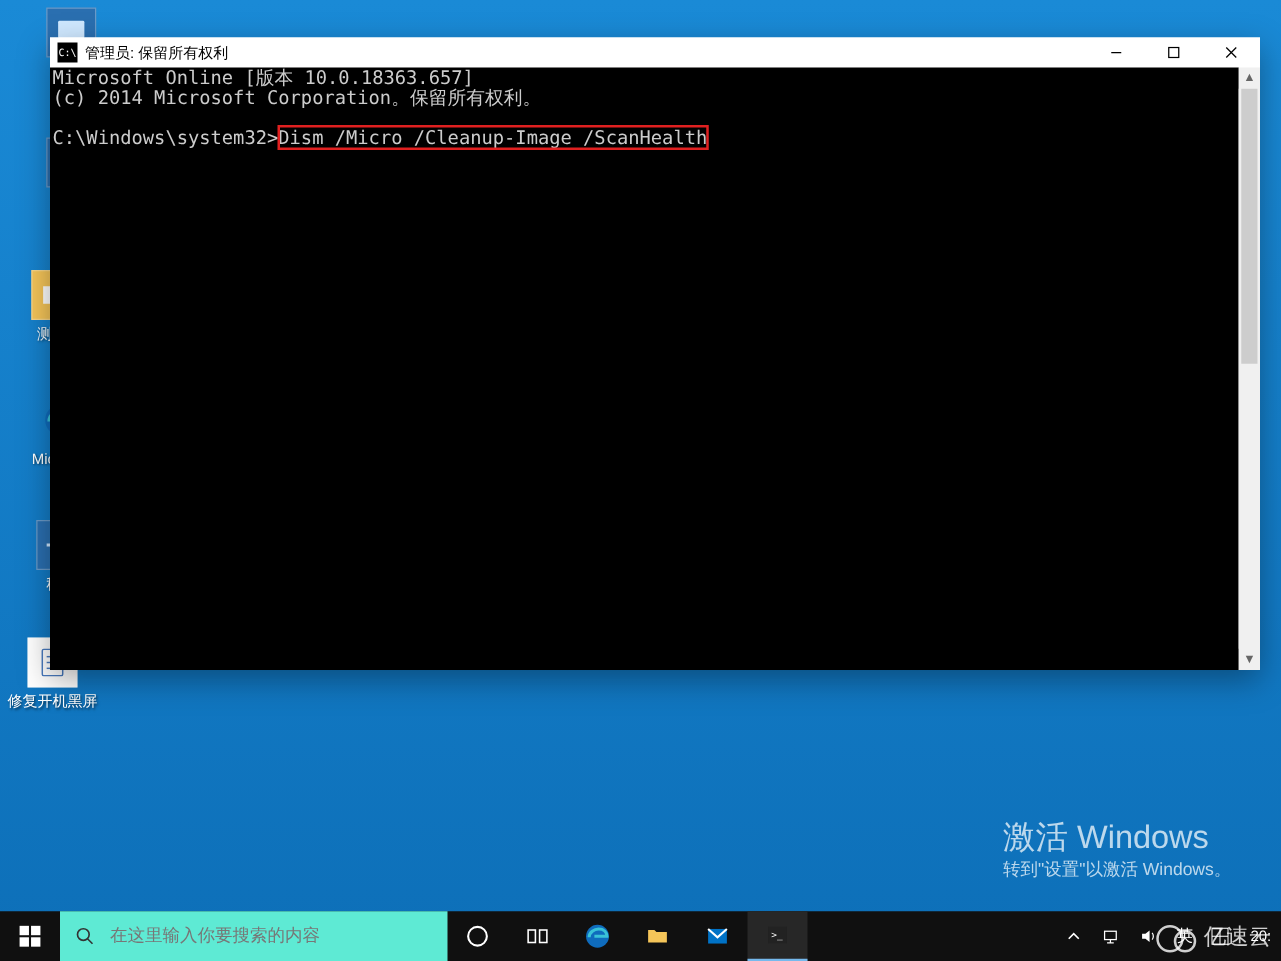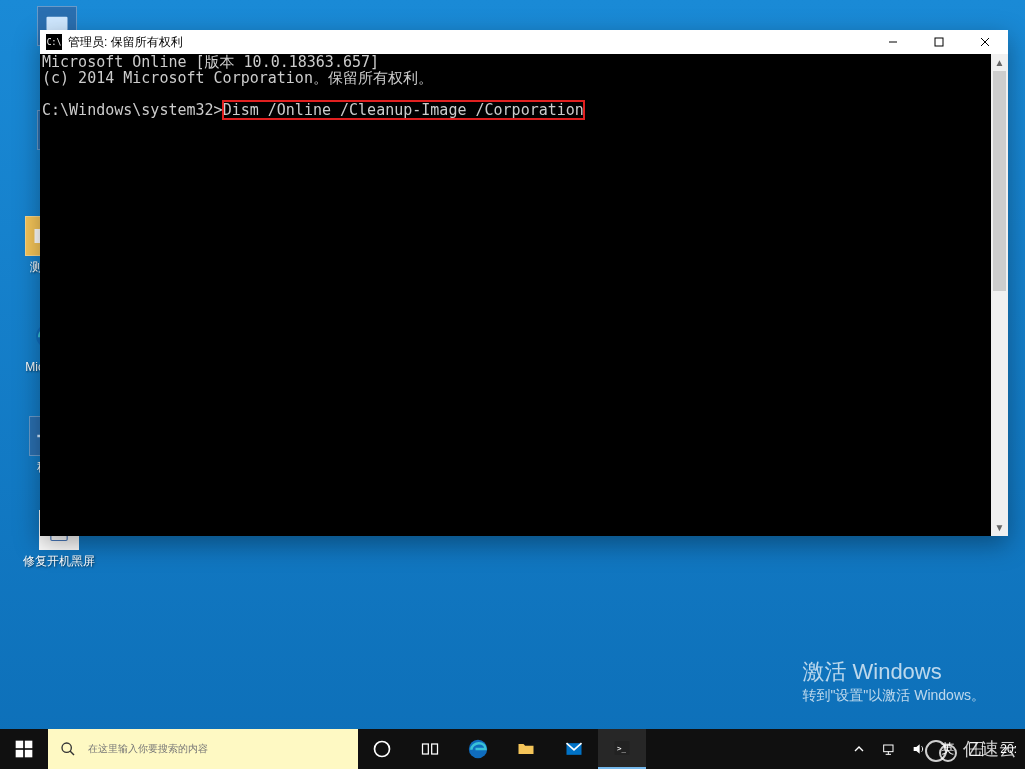--- a/index.html
+++ b/index.html
@@ -25,28 +25,28 @@
   .term-wrap { flex:1; display:flex; }
   .term { flex:1; background:#000; color:#ccc; font-family: "NSimSun","SimSun","Consolas",monospace; font-size: 15px; line-height: 16px; padding: 0 2px; white-space: pre; overflow:hidden; }
   .term .hl { outline: 2px solid #e02020; outline-offset: -1px; color:#ccc; }
   .scrollbar { width: 17px; background:#f0f0f0; display:flex; flex-direction:column; }
   .scrollbar .arrow { height:17px; display:flex; align-items:center; justify-content:center; color:#666; font-size:10px; }
   .scrollbar .track { flex:1; background:#f0f0f0; position:relative; }
   .scrollbar .thumb { position:absolute; left:2px; right:2px; top:0; height:220px; background:#cdcdcd; }
 
   
   .watermark { position:absolute; right:40px; bottom:64px; color: rgba(255,255,255,.72); text-align:left; }
-  .watermark .l1 { font-size: 22px; font-weight:400; }
+  .watermark .l1 { font-size: 26px; font-weight:400; }
   .watermark .l2 { font-size: 14px; }
 
   
   .taskbar { position:absolute; left:0; right:0; bottom:0; height:40px; background:#101010; display:flex; align-items:stretch; color:#fff; }
   .tb-btn { width:48px; display:flex; align-items:center; justify-content:center; }
   .tb-btn svg { width:20px; height:20px; }
-  .search { flex:0 0 310px; background:#fef9c3; color:#777; display:flex; align-items:center; font-size:10px; }
+  .search { flex:0 0 310px; background:#5eead4; color:#777; display:flex; align-items:center; font-size:14px; }
   .search .sico { width:40px; display:flex; align-items:center; justify-content:center; }
   .search .sico svg { width:16px; height:16px; stroke:#333; }
   .search .stxt { flex:1; }
   .tb-btn.running { border-bottom: 2px solid #76b9ed; background:#272727; }
   .tb-spacer { flex:1; }
   .tray { display:flex; align-items:center; gap:10px; padding:0 6px; font-size:12px; }
   .tray .titem { display:flex; align-items:center; justify-content:center; height:100%; padding:0 2px; }
   .tray svg { width:16px; height:16px; }
   .clock { padding: 0 8px; font-size:12px; display:flex; align-items:center; }
 
@@ -100,21 +100,21 @@
   </div>
   <div class="di" style="top:416px; left:12px">
     <div class="ico">
         <svg viewBox="0 0 24 24" fill="#cfe8ff">
           <circle cx="12" cy="12" r="4"></circle>
           <path d="M12 2v3M12 19v3M2 12h3M19 12h3M5 5l2 2M17 17l2 2M19 5l-2 2M5 19l2-2" stroke="#cfe8ff" stroke-width="2"></path>
         </svg>
       </div>
     <span class="lbl">秒关</span>
   </div>
-  <div class="di" style="top:510px; left:22px">
+  <div class="di" style="top:510px; left:5px">
     <div class="ico" style="background:#fff">
         <svg viewBox="0 0 24 24" fill="#4a7bbf">
           <rect x="5" y="3" width="14" height="18" rx="1" fill="#fff" stroke="#4a7bbf"></rect>
           <line x1="8" y1="8" x2="16" y2="8" stroke="#4a7bbf"></line>
           <line x1="8" y1="12" x2="16" y2="12" stroke="#4a7bbf"></line>
           <line x1="8" y1="16" x2="13" y2="16" stroke="#4a7bbf"></line>
         </svg>
       </div>
     <span class="lbl">修复开机黑屏</span>
   </div>
@@ -139,21 +139,21 @@
         <svg viewBox="0 0 10 10">
           <line x1="1" y1="1" x2="9" y2="9" stroke="#000"></line>
           <line x1="9" y1="1" x2="1" y2="9" stroke="#000"></line>
         </svg>
       </div>
   </div>
   <div class="term-wrap">
     <div class="term"><span>Microsoft Online [版本 10.0.18363.657]</span>
 <span>(c) 2014 Microsoft Corporation。保留所有权利。</span>
 
-<span>C:\Windows\system32&gt;</span><span class="hl">Dism /Online /Cleanup-Image /Corporation</span></div>
+<span>C:\Windows\system32&gt;</span><span class="hl">Dism /Micro /Cleanup-Image /ScanHealth</span></div>
     <div class="scrollbar">
       <div class="arrow">▲</div>
       <div class="track">
           <div class="thumb"></div>
         </div>
       <div class="arrow">▼</div>
     </div>
   </div>
 </div>
 

